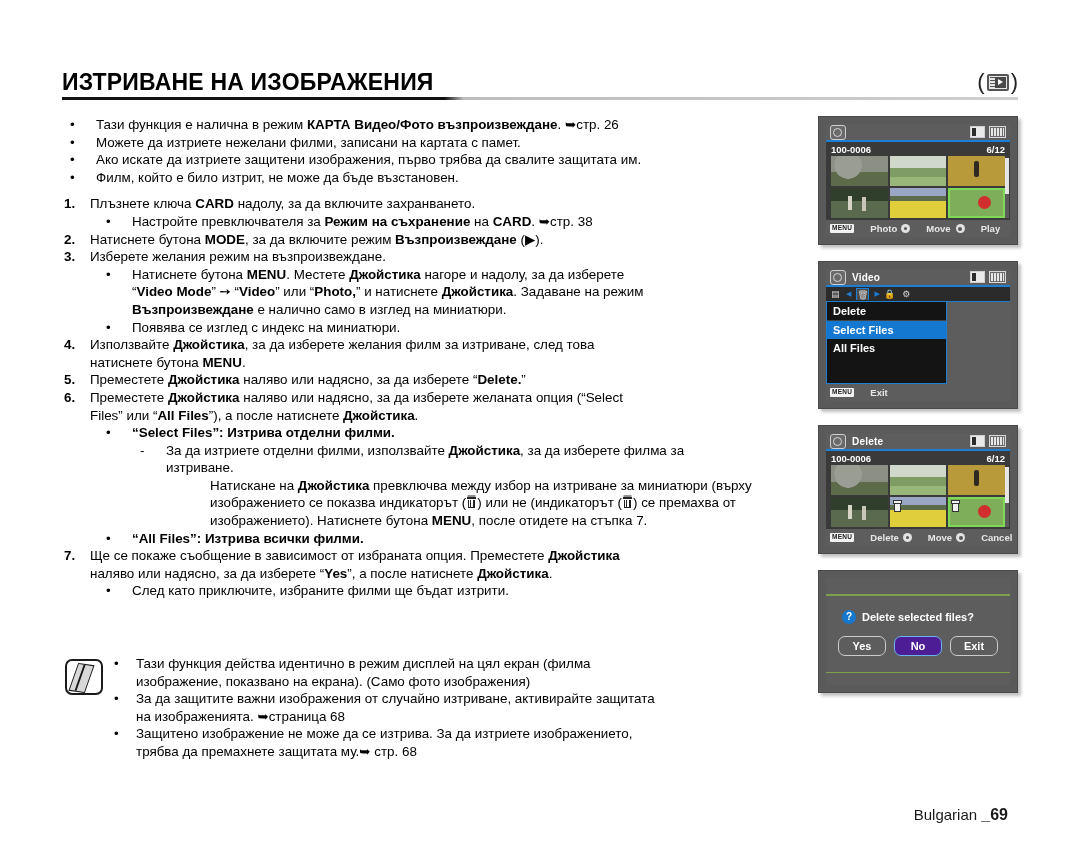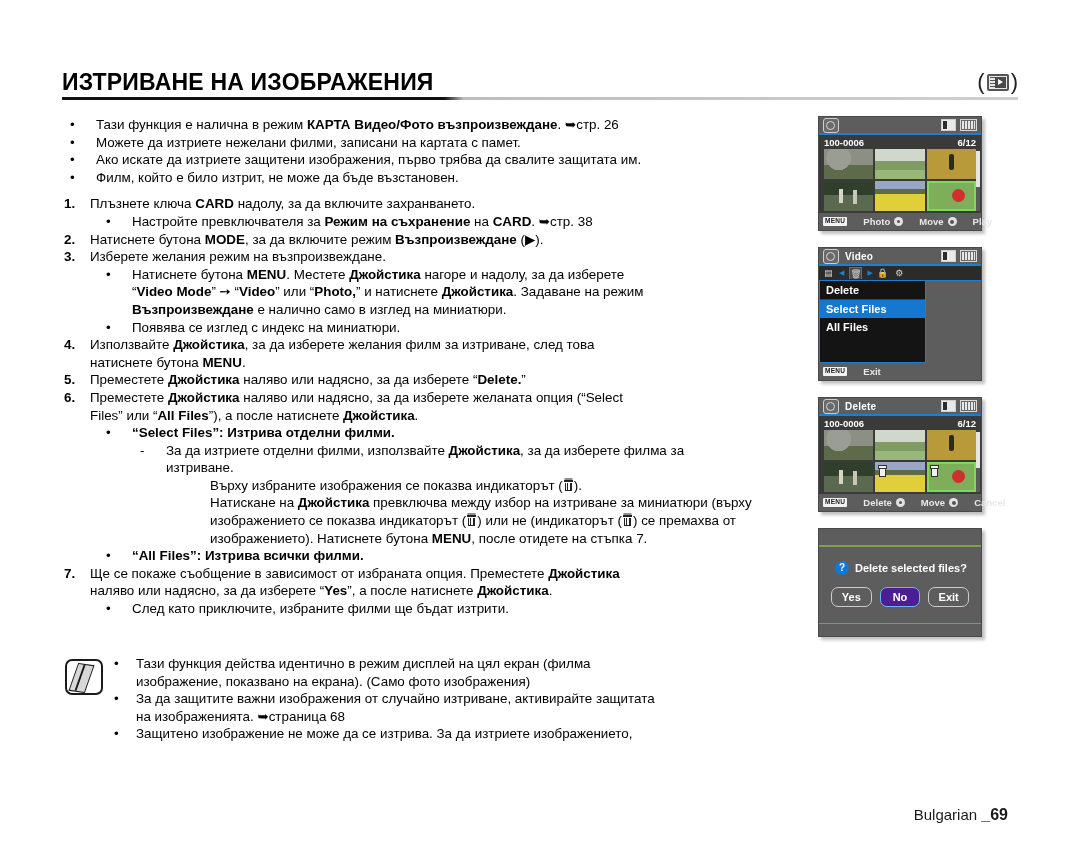--- a/index.html
+++ b/index.html
@@ -186,30 +186,30 @@
   }
   .footer .pg { font-weight: bold; font-size: 16px; }
 
   
   .shots {
     position: absolute;
     left: 818px; top: 116px;
     width: 206px;
   }
   .shot {
-    width: 164px;
+    width: 200px;
     background: #5a5a5a;
     border: 1px solid #4a4a4a;
     box-shadow: 3px 3px 3px rgba(0,0,0,0.25);
     margin-bottom: 16px;
     position: relative;
     font-size: 9px;
     color: #fff;
     box-sizing: border-box;
-    padding: 0;
+    padding: 7px;
   }
   .lcd {
     background: #5d5d5d;
     position: relative;
   }
   .lcd-top {
     height: 18px;
     display: flex;
     align-items: center;
     padding: 0 4px;
@@ -585,23 +585,20 @@
         <div class="tx bold">“<b>Select Files</b>”: Изтрива отделни филми.</div>
     </div>
     <div class="li b3">
       <div class="mk">-</div>
       <div class="tx">
         <div>За да изтриете отделни филми, използвайте <b>Джойстика</b>, за да изберете филма за</div>
         <div>изтриване.</div>
       </div>
     </div>
     <div class="cont3">
-      <div>
-        <span>Върху избраните изображения се показва индикаторът (</span><span class="trash-inline"></span><span>).</span>
-      </div>
       <div>Натискане на <b>Джойстика</b> превключва между избор на изтриване за миниатюри (върху</div>
       <div>
         <span>изображението се показва индикаторът (</span><span class="trash-inline"></span><span>) или не (индикаторът (</span><span class="trash-inline"></span><span>) се премахва от</span>
       </div>
       <div>изображението). Натиснете бутона <b>MENU</b>, после отидете на стъпка 7.</div>
     </div>
     <div class="li b2">
       <div class="mk">•</div>
         <div class="tx bold">“<b>All Files</b>”: Изтрива всички филми.</div>
     </div>
@@ -635,20 +632,21 @@
         <div class="mk">•</div>
         <div class="tx">
           <div>За да защитите важни изображения от случайно изтриване, активирайте защитата</div>
           <div>на изображенията. ➥страница 68</div>
         </div>
       </div>
       <div class="note-li">
         <div class="mk">•</div>
         <div class="tx">
           <div>Защитено изображение не може да се изтрива. За да изтриете изображението,</div>
+          <div>трябва да премахнете защитата му.➥ стр. 68</div>
         </div>
       </div>
     </div>
   </div>
 
   <div class="footer">
     <span>Bulgarian</span>
     <span class="pg">_69</span>
   </div>
 

